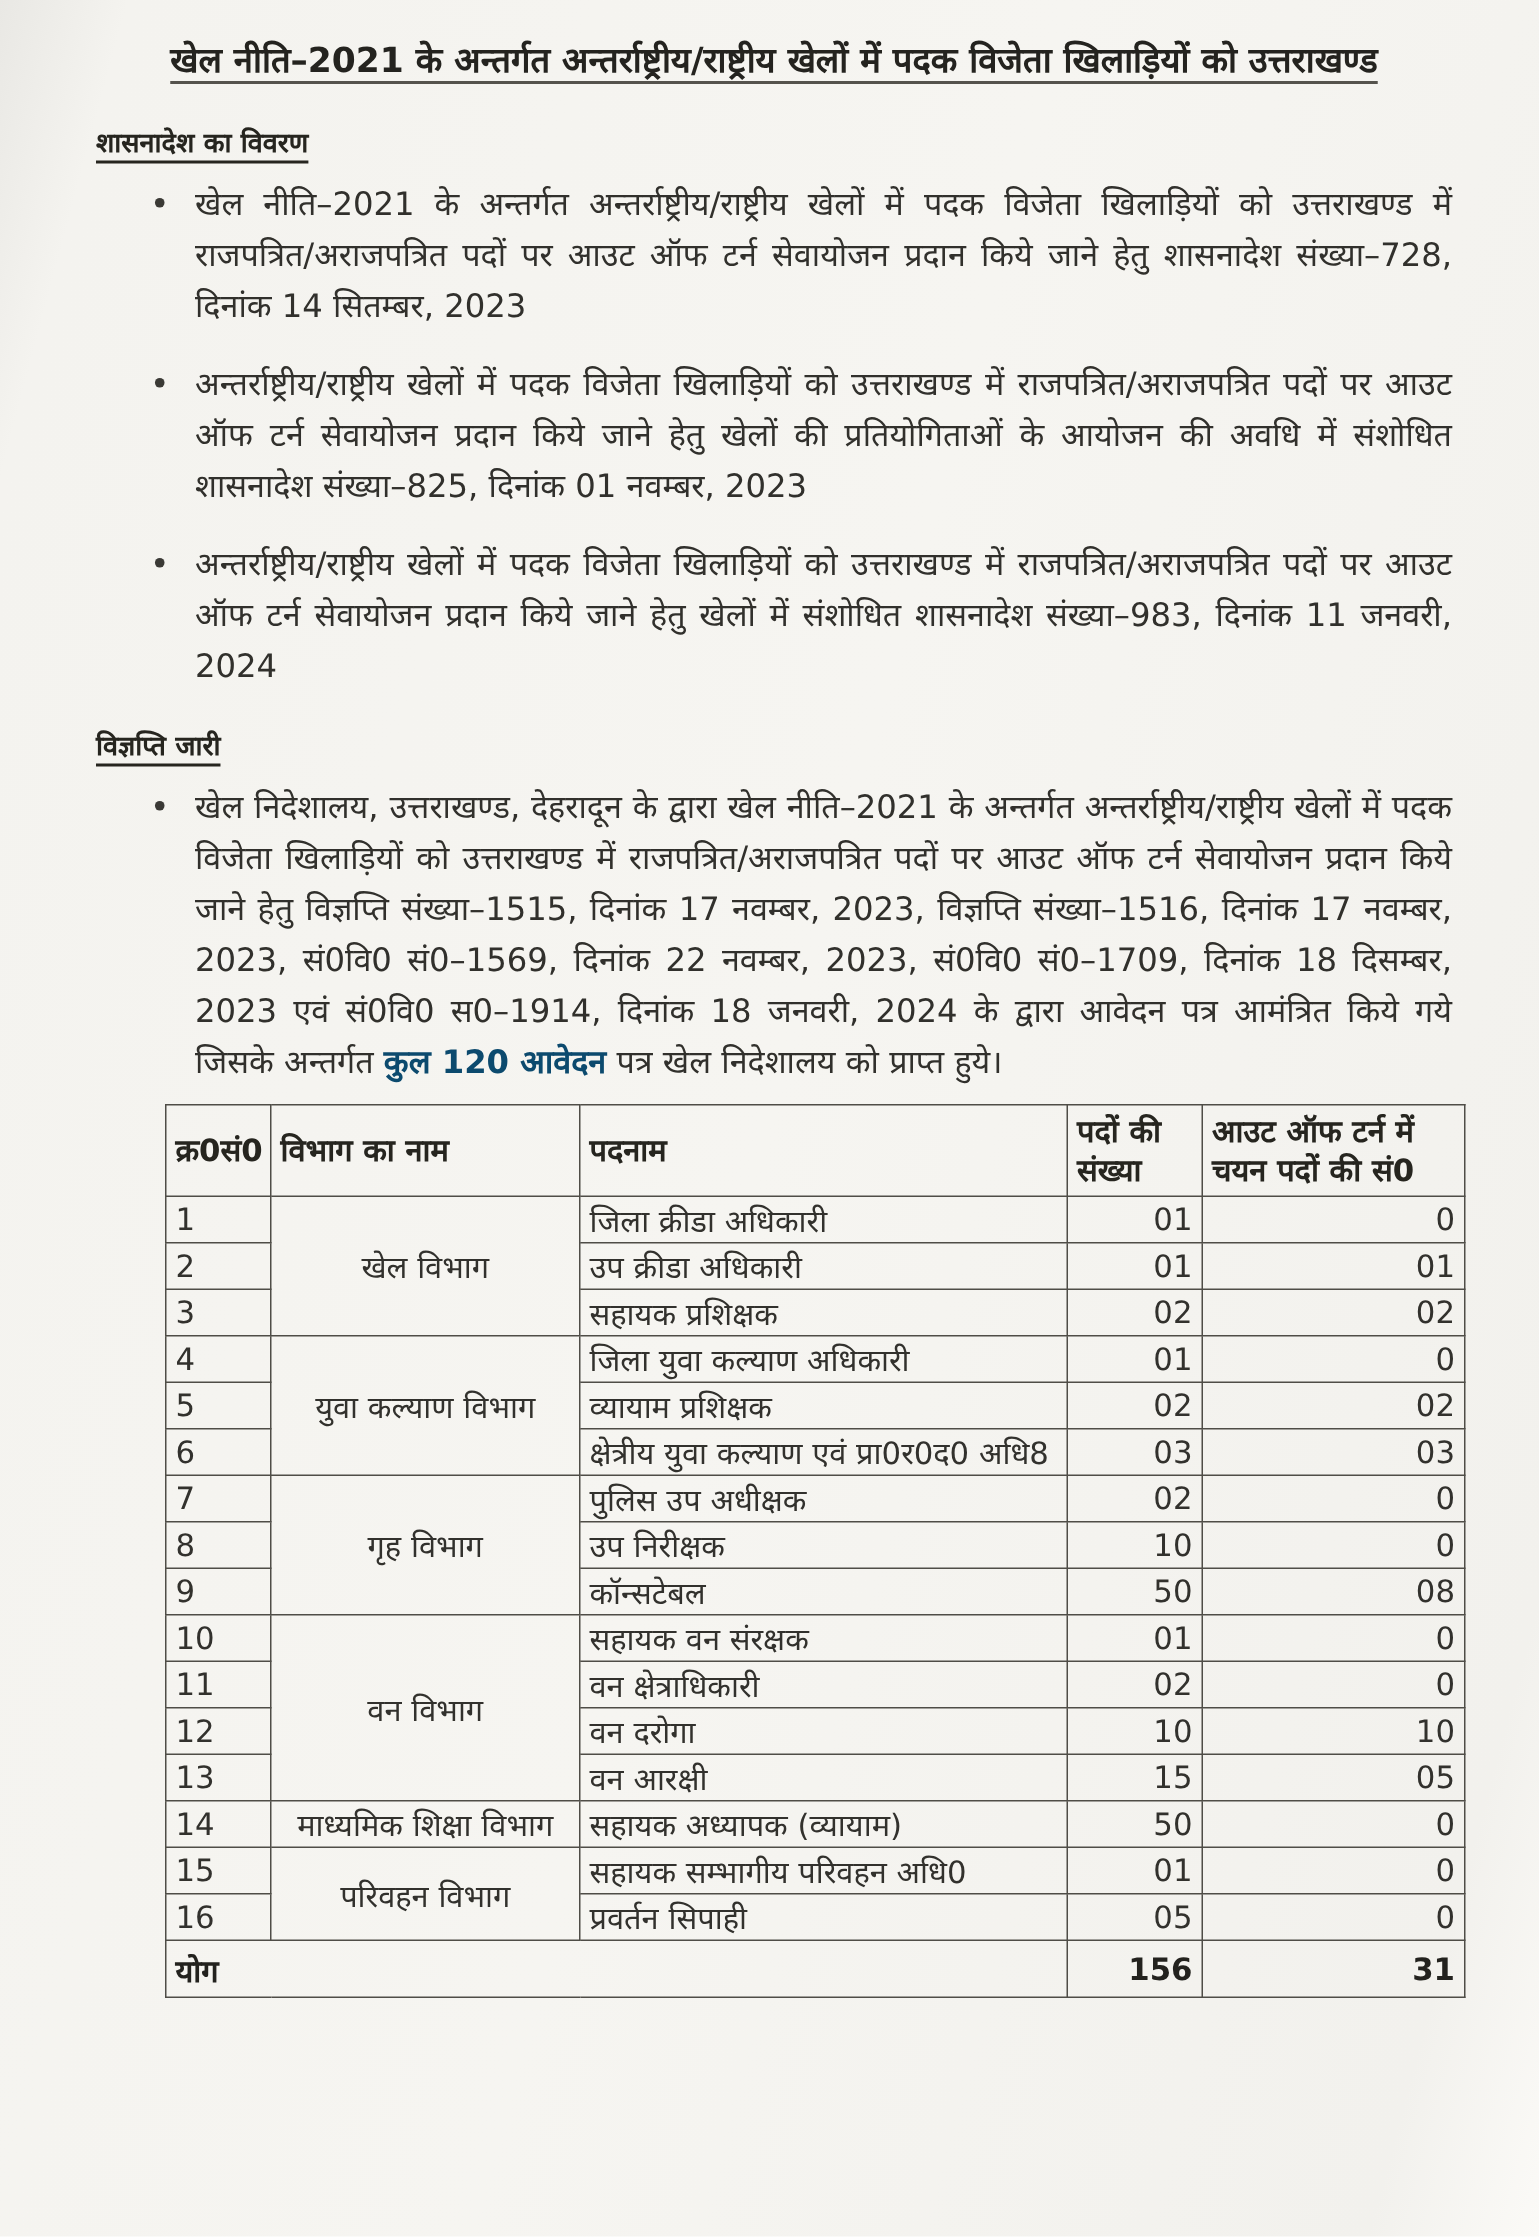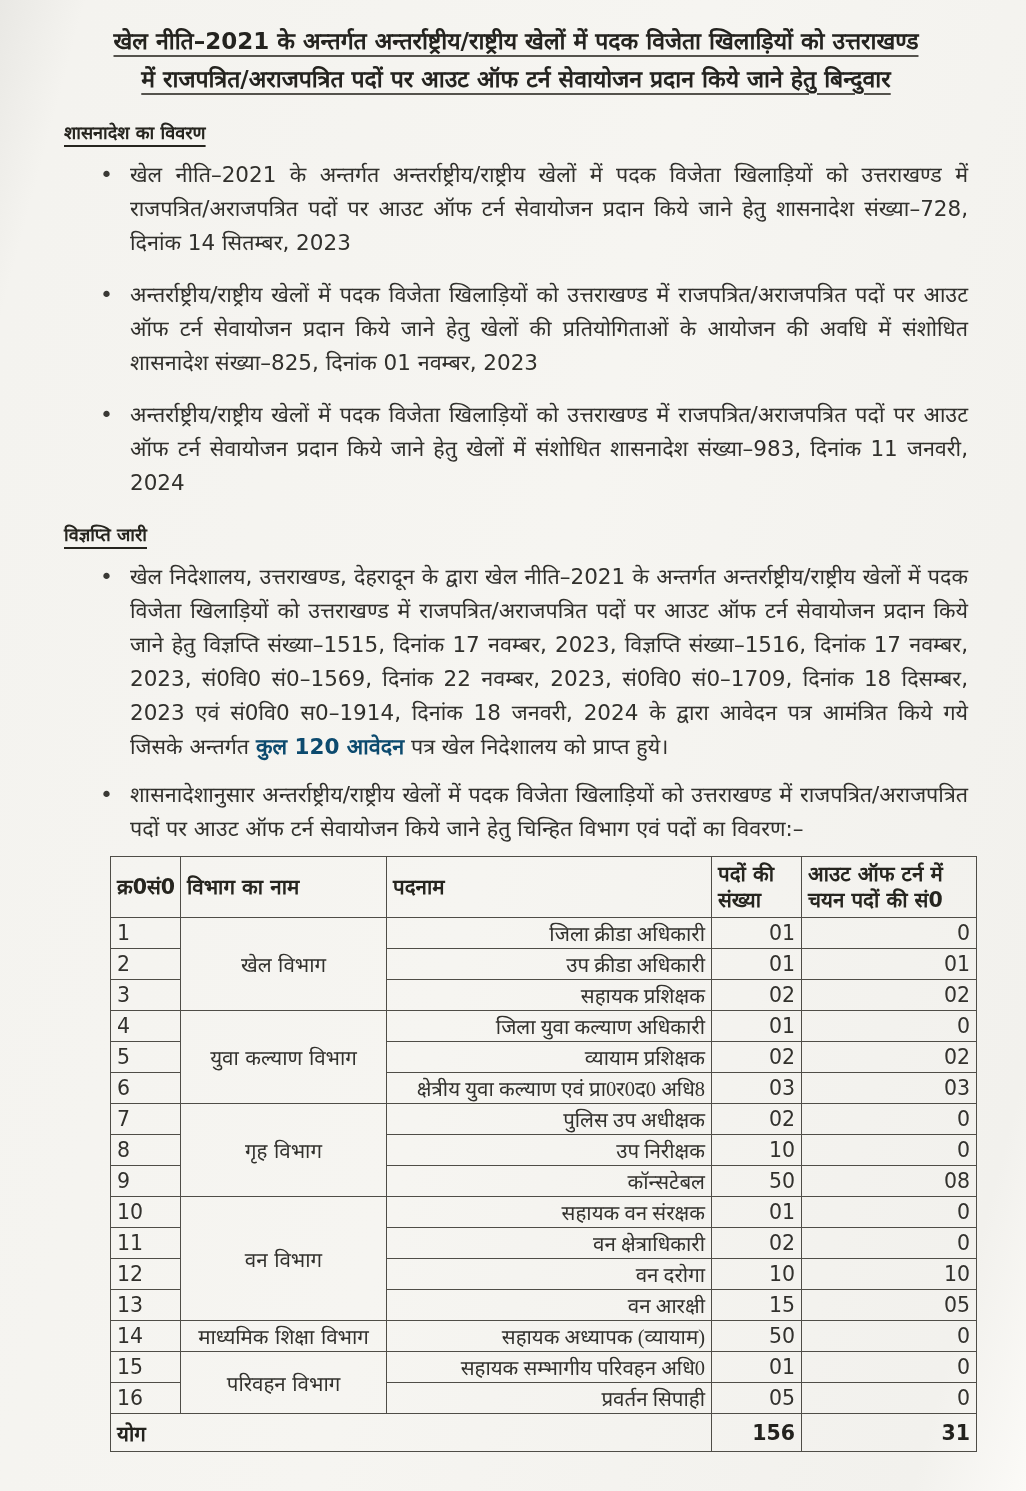--- a/index.html
+++ b/index.html
@@ -92,51 +92,49 @@
     font-weight: 700;
     text-align: left;
     padding: 4px 6px;
     line-height: 26px;
     height: 56px;
     color: #26251f;
   }
   table.dept-table td { height: 27px; padding: 1px 6px; color: #32312d; }
   td.c-sno  { text-align: left; padding-left: 12px; }
   td.c-dept { text-align: center; }
-  td.c-post { text-align: right; padding-left: 10px; font-family: Liberation Serif, serif; }
+  td.c-post { text-align: left; padding-left: 10px; }
   td.c-num  { text-align: right; }
   tr.total-row td { font-weight: 700; height: 38px; color: #23221e; }
   td.total-label { text-align: left; padding-left: 290px; font-size: 21px; }
 </style>
 </head>
 <body>
 
 <div class="page">
 
   
   <div class="doc-title">
     <div class="t-line">खेल नीति–2021 के अन्तर्गत अन्तर्राष्ट्रीय/राष्ट्रीय खेलों में पदक विजेता खिलाड़ियों को उत्तराखण्ड</div>
-    <div class="t-line">में राजपत्रित/अराजपत्रित पदों पर आउट ऑफ टर्न सेवायोजन प्रदान किये जाने हेतु बिन्दुवार</div>
   </div>
 
   
   <h2 class="sec-heading">शासनादेश का विवरण</h2>
   <ul class="bullets">
     <li><span>खेल नीति–2021 के अन्तर्गत अन्तर्राष्ट्रीय/राष्ट्रीय खेलों में पदक विजेता खिलाड़ियों को उत्तराखण्ड में राजपत्रित/अराजपत्रित पदों पर आउट ऑफ टर्न सेवायोजन प्रदान किये जाने हेतु शासनादेश संख्या–728, दिनांक 14 सितम्बर, 2023</span></li>
     <li><span>अन्तर्राष्ट्रीय/राष्ट्रीय खेलों में पदक विजेता खिलाड़ियों को उत्तराखण्ड में राजपत्रित/अराजपत्रित पदों पर आउट ऑफ टर्न सेवायोजन प्रदान किये जाने हेतु खेलों की प्रतियोगिताओं के आयोजन की अवधि में संशोधित शासनादेश संख्या–825, दिनांक 01 नवम्बर, 2023</span></li>
     <li><span>अन्तर्राष्ट्रीय/राष्ट्रीय खेलों में पदक विजेता खिलाड़ियों को उत्तराखण्ड में राजपत्रित/अराजपत्रित पदों पर आउट ऑफ टर्न सेवायोजन प्रदान किये जाने हेतु खेलों में संशोधित शासनादेश संख्या–983, दिनांक 11 जनवरी, 2024</span></li>
   </ul>
 
   
   <h2 class="sec-heading" style="margin-top:4px">विज्ञप्ति जारी</h2>
   <ul class="bullets tight">
     <li>
       <span>खेल निदेशालय, उत्तराखण्ड, देहरादून के द्वारा खेल नीति–2021 के अन्तर्गत अन्तर्राष्ट्रीय/राष्ट्रीय खेलों में पदक विजेता खिलाड़ियों को उत्तराखण्ड में राजपत्रित/अराजपत्रित पदों पर आउट ऑफ टर्न सेवायोजन प्रदान किये जाने हेतु विज्ञप्ति संख्या–1515, दिनांक 17 नवम्बर, 2023, विज्ञप्ति संख्या–1516, दिनांक 17 नवम्बर, 2023, सं0वि0 सं0–1569, दिनांक 22 नवम्बर, 2023, सं0वि0 सं0–1709, दिनांक 18 दिसम्बर, 2023 एवं सं0वि0 स0–1914, दिनांक 18 जनवरी, 2024 के द्वारा आवेदन पत्र आमंत्रित किये गये जिसके अन्तर्गत </span><span class="b-bold">कुल 120 आवेदन</span><span> पत्र खेल निदेशालय को प्राप्त हुये।</span>
     </li>
-    <li><span>शासनादेशानुसार अन्तर्राष्ट्रीय/राष्ट्रीय खेलों में पदक विजेता खिलाड़ियों को उत्तराखण्ड में राजपत्रित/अराजपत्रित पदों पर आउट ऑफ टर्न सेवायोजन किये जाने हेतु चिन्हित विभाग एवं पदों का विवरण:–</span></li>
   </ul>
 
   
   <table class="dept-table">
     <colgroup>
       <col style="width:70px">
         <col style="width:206px">
         <col style="width:325px">
         <col style="width:90px">
         <col style="width:175px">

